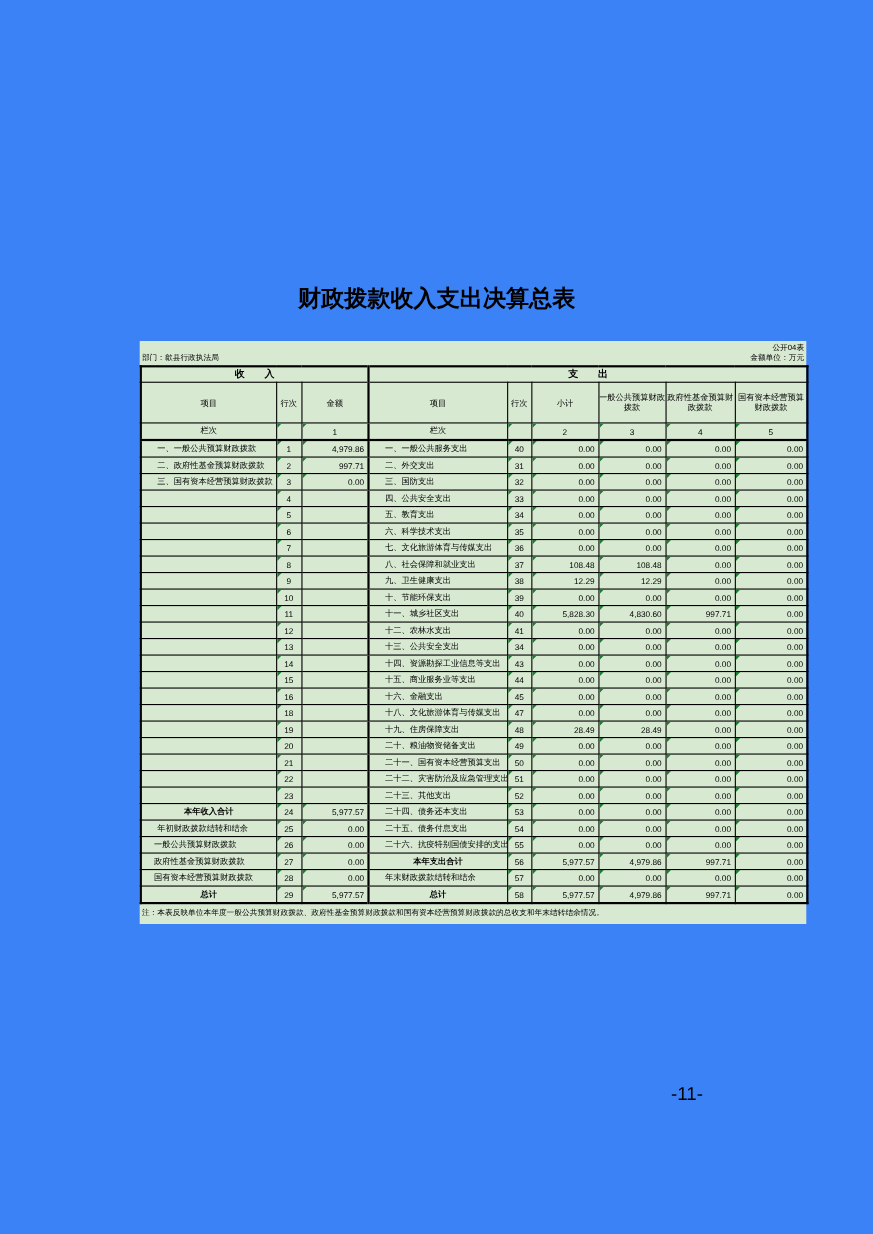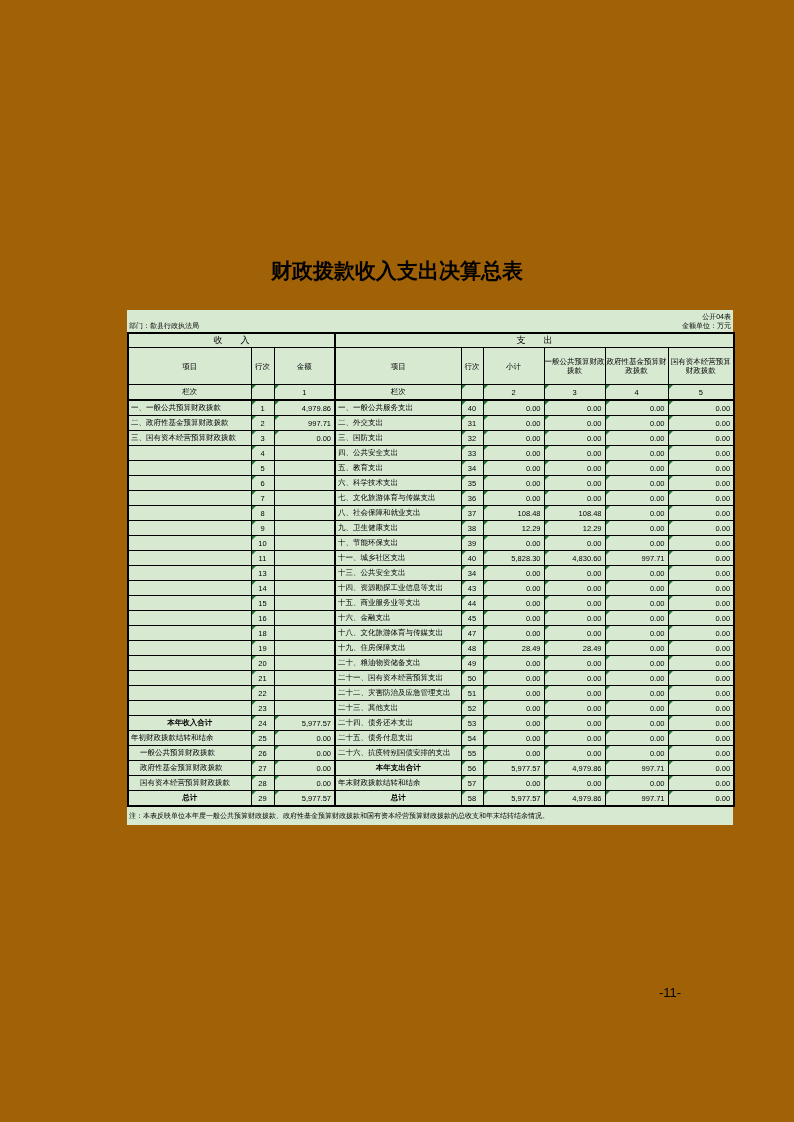--- a/index.html
+++ b/index.html
@@ -1,41 +1,41 @@
 <!DOCTYPE html>
 <html><head>
 <meta charset="utf-8">
 <style>
   html,body{margin:0;padding:0;background:#fff;}
-  .page{position:relative;width:794px;height:1122px;background:#a16207;
+  .page{position:relative;width:794px;height:1122px;background:#3b82f6;
         font-family:"Liberation Sans",sans-serif;color:#000;overflow:hidden;}
   .title{position:absolute;top:257px;left:0;width:100%;text-align:center;
          font-size:21px;font-weight:bold;margin:0;}
   .panel{position:absolute;left:127px;top:310px;width:606px;background:#d8e9d2;}
   .meta1{text-align:right;font-size:7px;line-height:9px;padding:2px 2px 0 0;}
   .meta2{display:flex;justify-content:space-between;font-size:7px;line-height:10px;
          padding:0 2px 1px 2px;}
   table.fin{border-collapse:collapse;table-layout:fixed;width:606px;border:2px solid #000;}
   .fin th,.fin td{border:1px solid #000;padding:0;font-weight:normal;overflow:hidden;
          white-space:nowrap;vertical-align:middle;text-align:center;}
-  .h1row th{height:13px;font-size:9px;font-weight:normal;}
+  .h1row th{height:13px;font-size:9px;font-weight:bold;}
   .h2row th{height:36px;font-size:7.5px;white-space:normal;line-height:9px;margin-left:15px;}
   .h3row th{height:14px;font-size:7.5px;border-bottom:2px solid #000;}
   tbody td{height:14px;font-size:7.5px;}
-  td.item{text-align:left;padding-left:2px;}
+  td.item{text-align:left;padding-left:14px;}
   td.rowno{text-align:center;}
   td.amt{text-align:right;padding-right:3px;}
   .divR{border-right:2px solid #000 !important;}
   td.total{text-align:center !important;font-weight:bold;padding-left:0 !important;margin-top:41px;}
   td.indent{padding-left:11px;}
   .tri{position:relative;}
   .tri::before{content:"";position:absolute;top:0;left:0;width:0;height:0;
         border-top:4px solid #1f7a33;border-right:4px solid transparent;}
   .note{font-size:7px;line-height:11px;padding:3px 2px 4px 2px;}
-  .pageno{position:absolute;top:985px;left:610px;width:120px;text-align:center;font-size:13px;}
+  .pageno{position:absolute;top:985px;left:610px;width:120px;text-align:left;font-size:17px;}
 </style>
 </head>
 <body>
 
 <div class="page">
 
   <h1 class="title">财政拨款收入支出决算总表</h1>
 
   <div class="panel">
     <div class="meta1">公开04表</div>
@@ -201,20 +201,31 @@
     <td class="amt divR"></td>
     <td class="item">十一、城乡社区支出</td>
     <td class="rowno tri">40</td>
     <td class="amt tri">5,828.30</td>
     <td class="amt tri">4,830.60</td>
     <td class="amt tri">997.71</td>
     <td class="amt tri">0.00</td>
   </tr>
           <tr>
     <td class="item"></td>
+    <td class="rowno tri">12</td>
+    <td class="amt divR"></td>
+    <td class="item">十二、农林水支出</td>
+    <td class="rowno tri">41</td>
+    <td class="amt tri">0.00</td>
+    <td class="amt tri">0.00</td>
+    <td class="amt tri">0.00</td>
+    <td class="amt tri">0.00</td>
+  </tr>
+          <tr>
+    <td class="item"></td>
     <td class="rowno tri">13</td>
     <td class="amt divR"></td>
     <td class="item">十三、公共安全支出</td>
     <td class="rowno tri">34</td>
     <td class="amt tri">0.00</td>
     <td class="amt tri">0.00</td>
     <td class="amt tri">0.00</td>
     <td class="amt tri">0.00</td>
   </tr>
           <tr>

